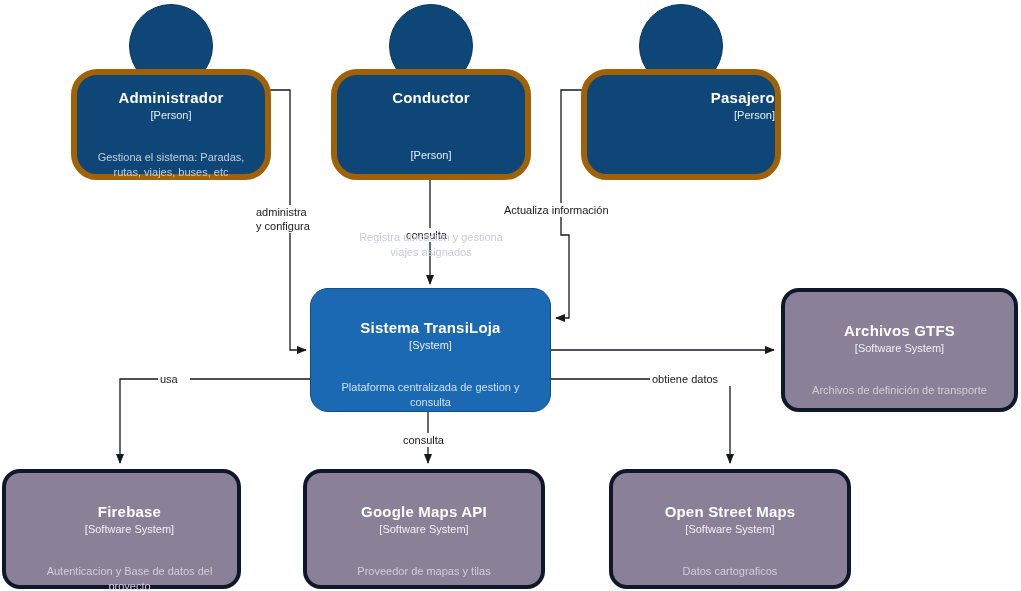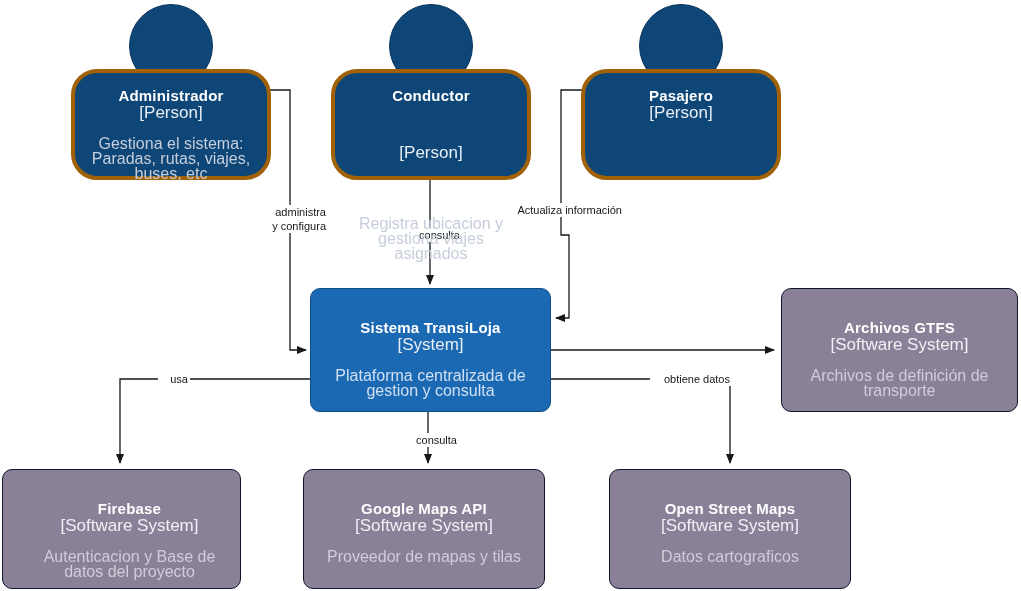--- a/index.html
+++ b/index.html
@@ -46,77 +46,77 @@
     left: 50%;
     transform: translateX(-50%);
     top: 0;
   }
   .person .body {
     position: absolute;
     left: 0;
     right: 0;
     border-radius: 26px;
     background: var(--fill);
-    border: 4px solid #a16207;
+    border: 6px solid #a16207;
     box-sizing: border-box;
     display: flex;
     flex-direction: column;
     align-items: center;
     justify-content: flex-start;
     padding-top: 14px;
   }
   .box {
-    border-radius: 10px;
+    border-radius: 18px;
     box-sizing: border-box;
     display: flex;
     flex-direction: column;
     align-items: center;
     justify-content: flex-start;
     padding-top: 30px;
   }
   .box.system {
     background: #1b68b3;
     border: 1px solid #0f4d88;
   }
   .box.ext {
     background: #8a8198;
-    border: 1px solid #0f172a;
+    border: 4px solid #0f172a;
   }
   .n-title {
     color: #ffffff;
     font-weight: bold;
     font-size: 15px;
     line-height: 18px;
     letter-spacing: 0.2px;
   }
   .n-type {
     color: #e8eef5;
-    font-size: 17px;
+    font-size: 11px;
     line-height: 14px;
     margin-top: 1px;
   }
   .n-desc {
     color: #c6cedb;
-    font-size: 16px;
+    font-size: 11px;
     line-height: 15px;
-    margin-top: 16px;
+    margin-top: 28px;
     padding: 0 14px;
   }
   .ext .n-desc { color: #d2ccd9; }
   .ext .n-type { color: #f2eff5; }
   .system .n-desc { color: #cfe0f2; }
 
   .edge-label {
     position: absolute;
     font-size: 11px;
     line-height: 14px;
     color: #15191c;
     background: #ffffff;
     white-space: nowrap;
-    text-align: right;
+    text-align: left;
     padding: 0 2px;
   }
 </style>
 </head>
 <body>
 
 <div id="canvas">
 
   <svg id="edges" viewBox="0 0 1021 591" xmlns="http://www.w3.org/2000/svg">
     <defs>
@@ -168,21 +168,21 @@
     <div class="head" style="width:82px; height:82px; top:2px;"></div>
     <div class="body" style="top:67px; height:111px;gap:40px;">
       <div class="n-title">Conductor</div>
       <div class="n-type">[Person]</div>
       <div class="n-desc">Registra ubicacion y gestiona viajes asignados</div>
     </div>
   </div>
 
   <div class="node person" style="--fill:#0e4677; left:581px; top:2px; width:200px; height:178px;">
     <div class="head" style="width:82px; height:82px; top:2px;"></div>
-    <div class="body" style="top:67px; height:111px;">
+    <div class="body" style="top:67px; height:111px;align-items:flex-end;">
       <div class="n-title">Pasajero</div>
       <div class="n-type">[Person]</div>
     </div>
   </div>
 
   <div class="node box system" style="left:310px; top:288px; width:241px; height:124px;">
     <div class="n-title">Sistema TransiLoja</div>
     <div class="n-type">[System]</div>
     <div class="n-desc">Plataforma centralizada de gestion y consulta</div>
   </div>

